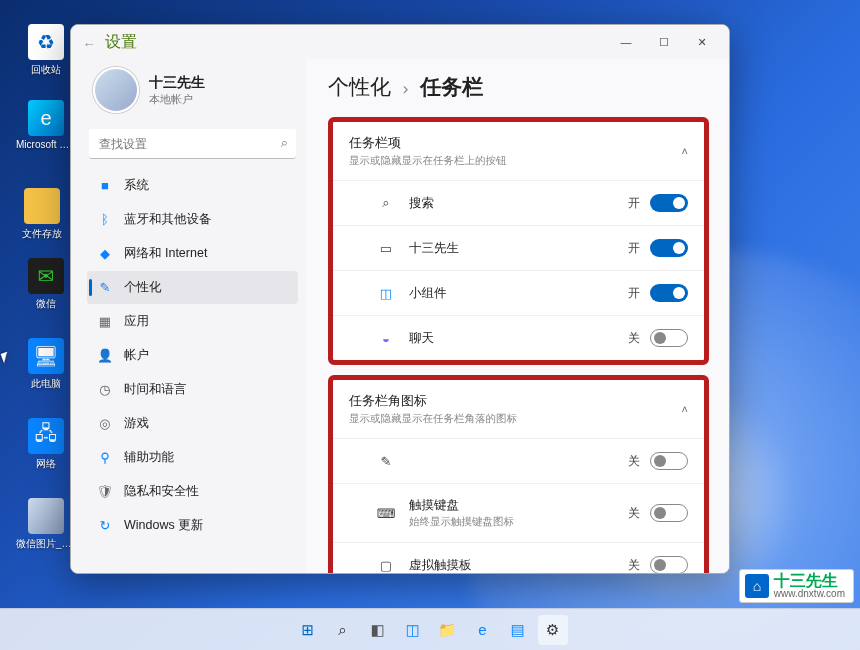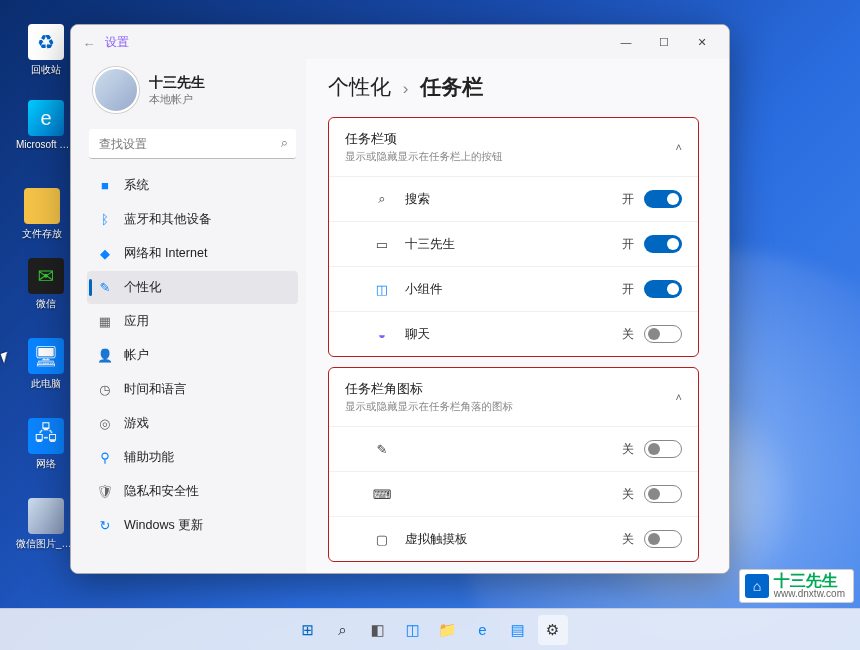--- a/index.html
+++ b/index.html
@@ -7,42 +7,42 @@
 .desktop{position:absolute;inset:0;background:linear-gradient(135deg,#0a2d6e 0%,#1a4db0 35%,#2a6de0 60%,#4a8df0 100%);}
 .bloom{position:absolute;right:-120px;bottom:-120px;width:520px;height:520px;border-radius:50%;background:radial-gradient(circle at 40% 40%,rgba(180,210,255,0.7),rgba(80,130,230,0.3) 60%,transparent 75%);filter:blur(8px);}
 .bloom2{position:absolute;right:60px;bottom:40px;width:220px;height:220px;border-radius:50%;background:radial-gradient(circle,rgba(255,255,255,0.6),transparent 70%);filter:blur(10px);}
 .di{position:absolute;width:60px;text-align:center;color:#fff;font-size:10px;}
 .di .ic{width:36px;height:36px;margin:0 auto 3px;border-radius:4px;display:flex;align-items:center;justify-content:center;font-size:20px;}
 .di .lbl{text-shadow:0 1px 2px rgba(0,0,0,0.6);white-space:nowrap;overflow:hidden;text-overflow:ellipsis;}
 .cursor{position:absolute;left:2px;top:352px;width:0;height:0;border-left:7px solid #fff;border-right:3px solid transparent;border-bottom:10px solid transparent;transform:rotate(-20deg);filter:drop-shadow(0 0 1px #000);z-index:40;}
 .settings{position:absolute;left:70px;top:24px;width:660px;height:550px;background:#f5f5f7;border:1px solid #aaa;border-radius:8px;box-shadow:0 10px 40px rgba(0,0,0,0.4);display:flex;flex-direction:column;overflow:hidden;z-index:20;}
 .titlebar{height:34px;display:flex;align-items:center;padding:0 8px;background:#f5f5f7;}
 .titlebar .back{width:20px;text-align:center;color:#888;font-size:13px;}
-.titlebar .ttl{font-size:12px;color:#8b5cf6;margin-left:6px;}
+.titlebar .ttl{font-size:16px;color:#4d7c0f;margin-left:6px;}
 .winbtns{margin-left:auto;display:flex;}
 .winbtn{width:38px;height:28px;display:flex;align-items:center;justify-content:center;color:#444;font-size:11px;}
 .content{flex:1;display:flex;overflow:hidden;}
 .sidebar{width:235px;background:#f5f5f7;padding:4px 8px 8px 16px;display:flex;flex-direction:column;}
 .user{display:flex;align-items:center;gap:10px;padding:4px 6px 12px 6px;}
 .avatar{width:46px;height:46px;border-radius:50%;background:linear-gradient(135deg,#cde,#9ac);border:2px solid #fff;box-shadow:0 0 0 1px #ccc;}
 .uname{font-size:14px;font-weight:600;color:#222;}
 .uacct{font-size:11px;color:#777;}
 .search{position:relative;margin:4px 2px 10px 2px;}
 .search input{width:100%;height:30px;border:none;border-bottom:1px solid #bbb;background:#fff;padding:0 30px 0 10px;font-size:12px;border-radius:3px;}
 .search .sic{position:absolute;right:8px;top:6px;color:#777;font-size:13px;}
 .nav{display:flex;flex-direction:column;gap:1px;}
 .navitem{display:flex;align-items:center;gap:11px;height:33px;padding:0 10px;border-radius:4px;font-size:12.5px;color:#222;cursor:pointer;}
 .navitem .nic{width:16px;height:16px;display:flex;align-items:center;justify-content:center;font-size:13px;}
 .navitem.active{background:#e6e6ea;position:relative;}
 .navitem.active::before{content:"";position:absolute;left:2px;top:8px;bottom:8px;width:3px;background:#0067c0;border-radius:2px;}
-.main{flex:1;background:#f9f9fb;padding:14px 30px 0 22px;overflow-y:auto;}
+.main{flex:1;background:#f9f9fb;padding:14px 20px 0 22px;overflow-y:auto;}
 .bc{font-size:21px;color:#222;margin-bottom:16px;}
 .bc .sep{color:#888;margin:0 6px;font-size:17px;}
 .bc .cur{font-weight:600;}
-.card{background:#fff;border:1px solid #b91c1c;border-radius:6px;margin-bottom:10px;}
+.card{background:#fff;border:5px solid #b91c1c;border-radius:6px;margin-bottom:10px;}
 .chdr{padding:12px 16px;display:flex;align-items:center;cursor:pointer;}
 .chdr .ct{font-size:13px;color:#222;}
 .chdr .cs{font-size:10.5px;color:#888;margin-top:2px;font-family:Liberation Mono, monospace;}
 .chev{margin-left:auto;color:#666;font-size:11px;}
 .row{display:flex;align-items:center;padding:13px 16px 13px 44px;border-top:1px solid #f0f0f0;}
 .row .ric{width:18px;margin-right:14px;color:#444;font-size:13px;display:flex;align-items:center;justify-content:center;}
 .row .rlbl{font-size:12.5px;color:#222;}
 .row .rsub{font-size:10.5px;color:#888;margin-top:1px;}
 .row .state{margin-left:auto;font-size:12px;color:#444;margin-right:10px;}
 .toggle{width:38px;height:18px;border-radius:9px;position:relative;cursor:pointer;}
@@ -238,20 +238,24 @@
         <div id="s2rows">
             <div class="row">
               <span class="ric" style="color:#444">✎</span>
               <span class="state">关</span>
               <div class="toggle off">
                 <div class="knob"></div>
               </div>
             </div>
             <div class="row">
               <span class="ric" style="color:#444">⌨</span>
+              <div>
+                <div class="rlbl">触摸键盘</div>
+                <div class="rsub">始终显示触摸键盘图标</div>
+              </div>
               <span class="state">关</span>
               <div class="toggle off">
                 <div class="knob"></div>
               </div>
             </div>
             <div class="row">
               <span class="ric" style="color:#444">▢</span>
               <div>
                 <div class="rlbl">虚拟触摸板</div>
               </div>

